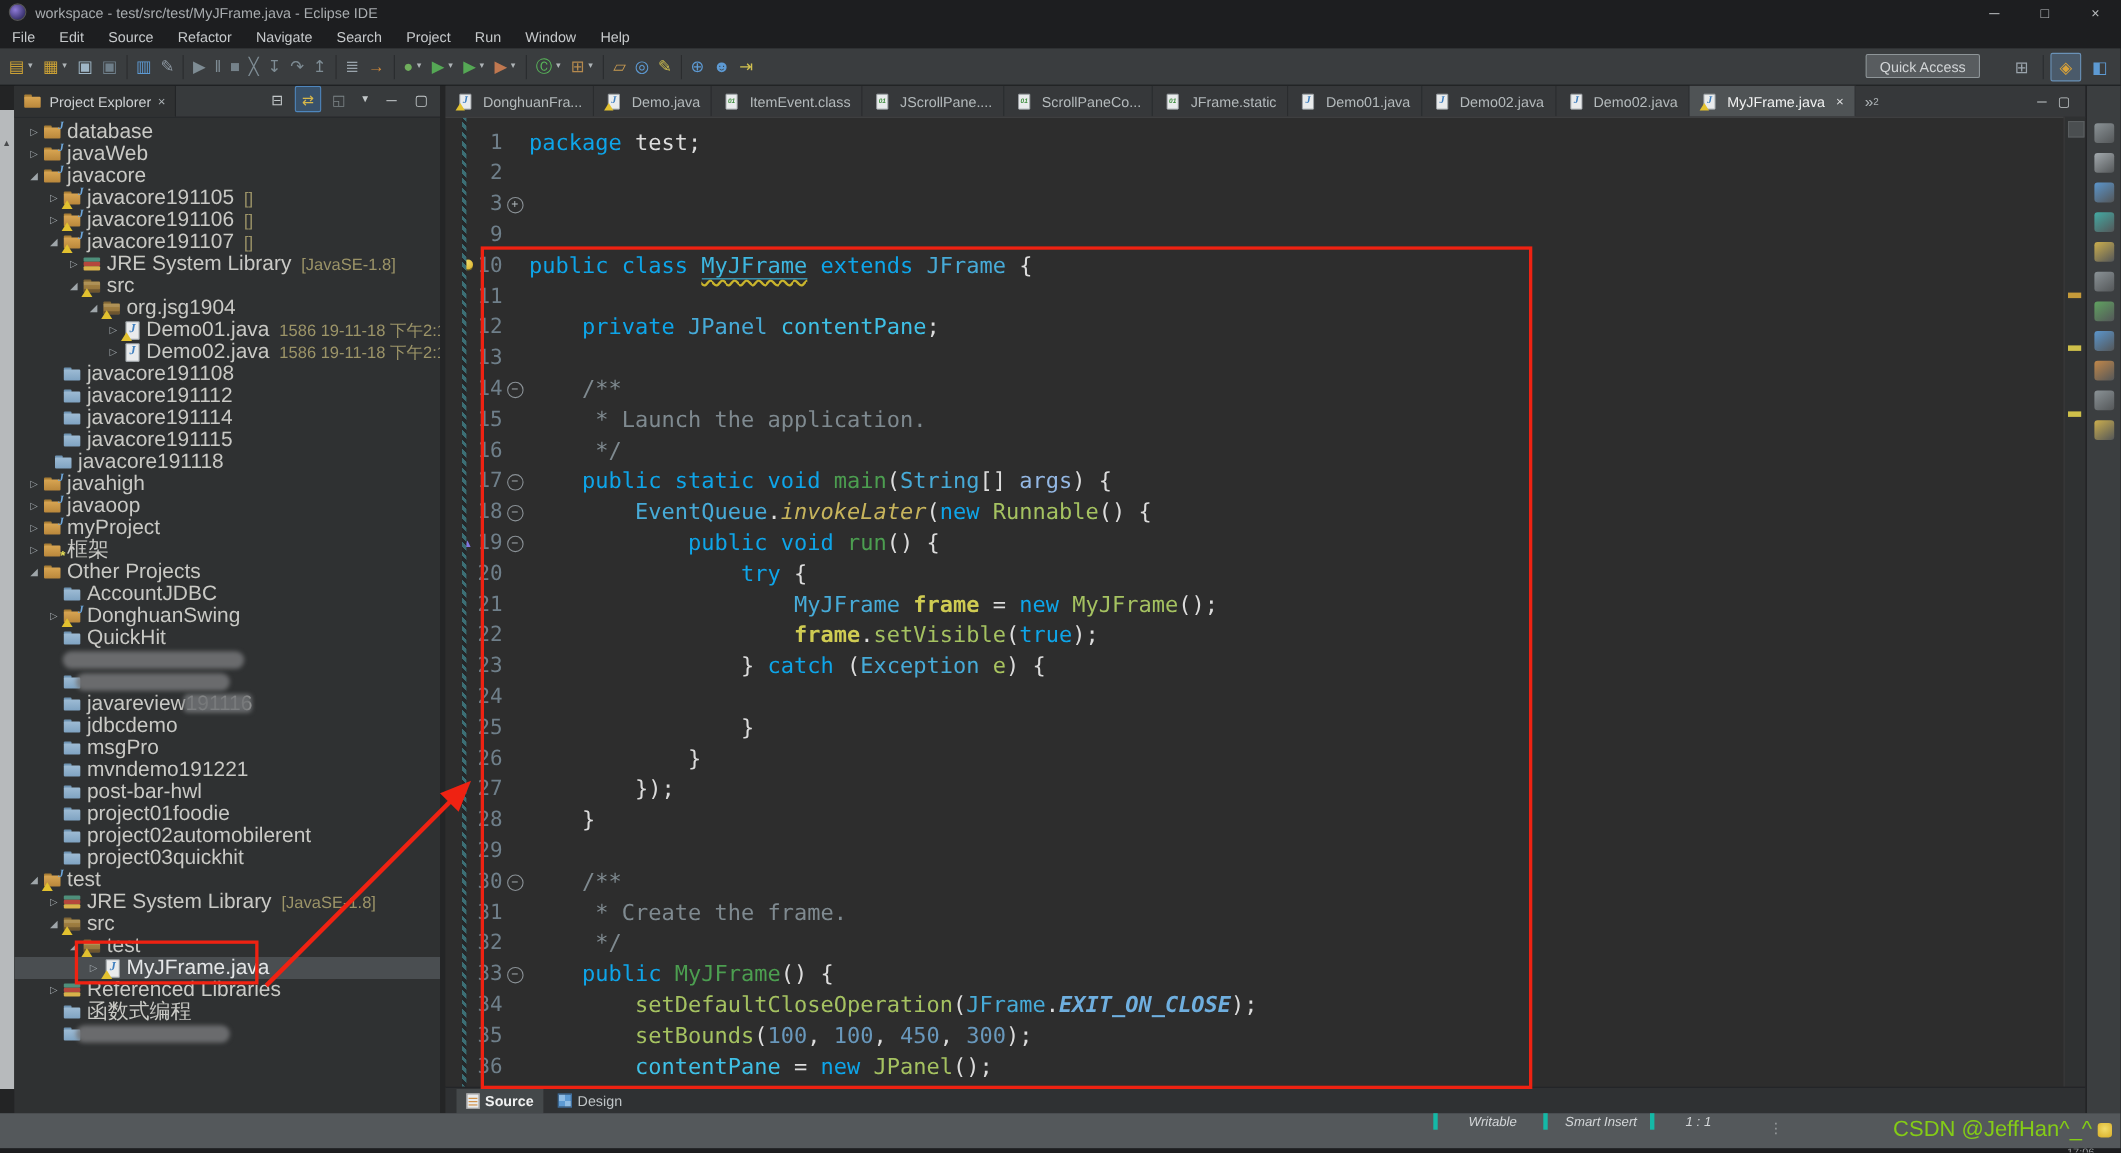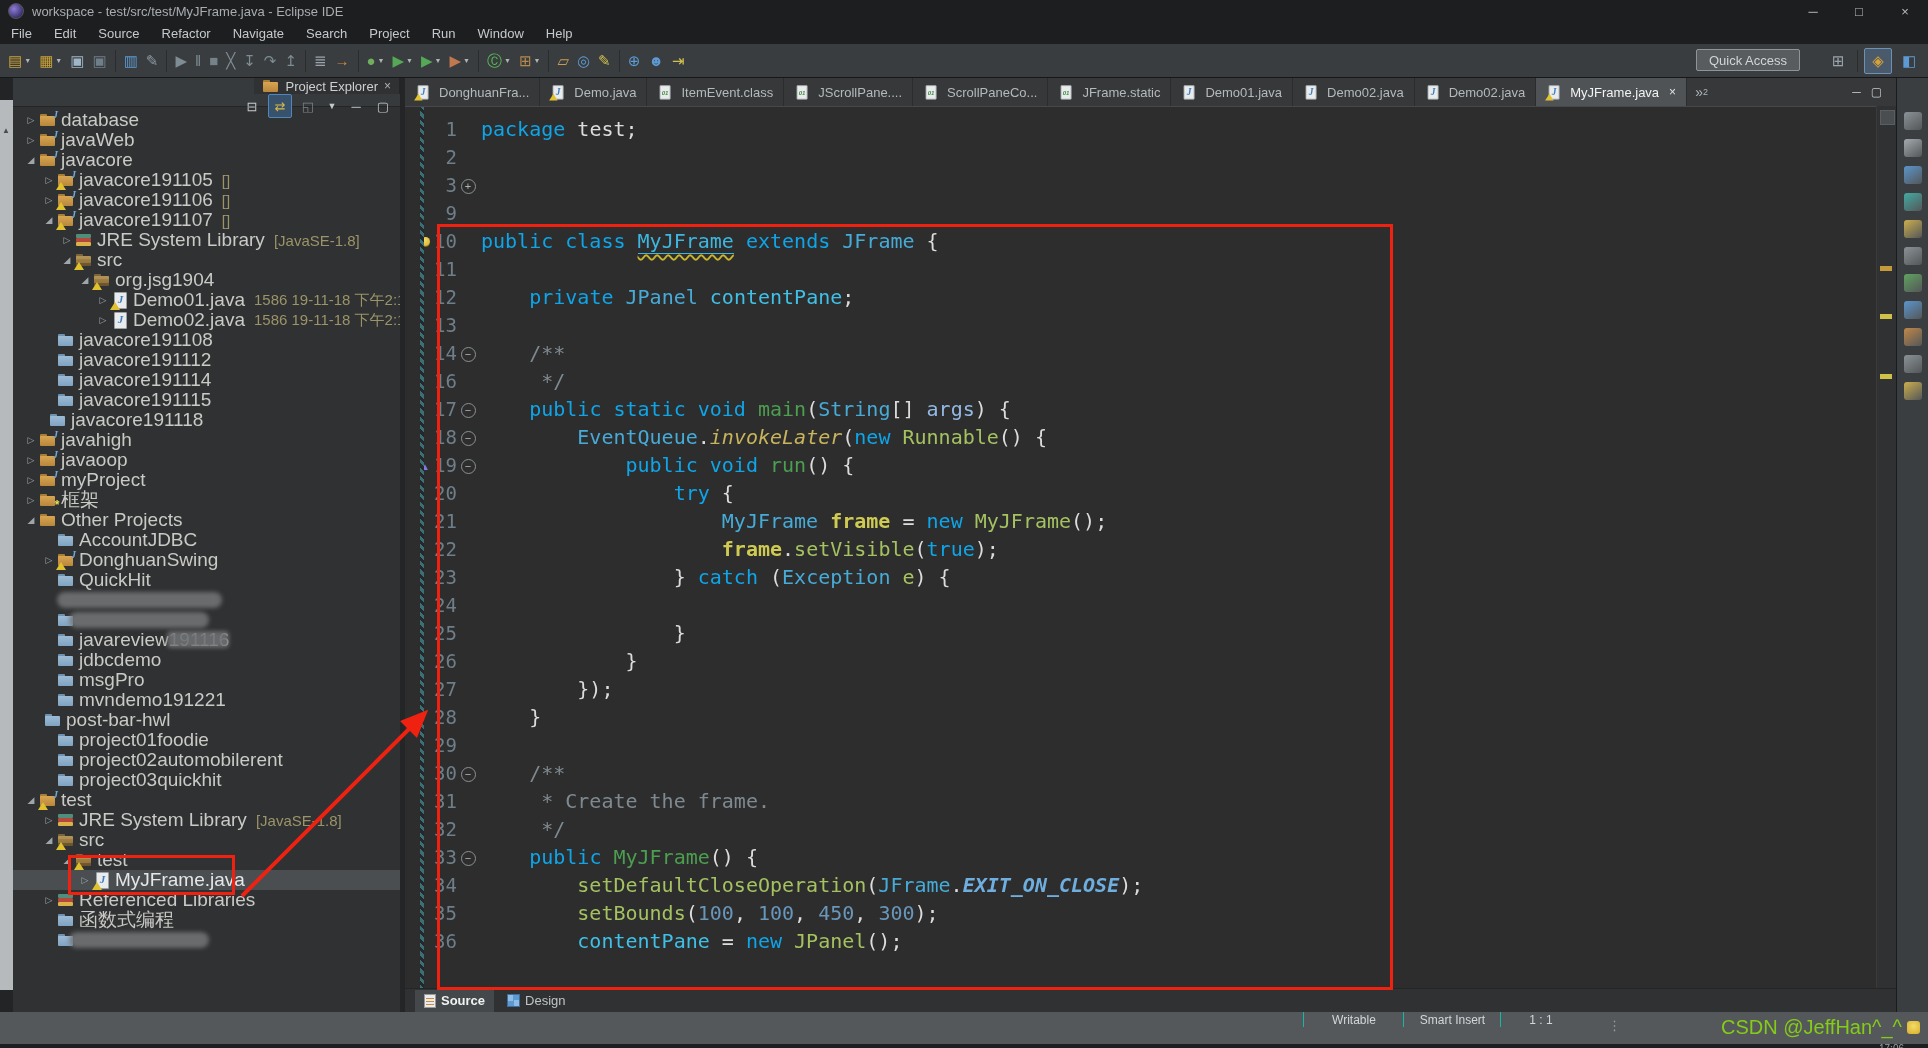--- a/index.html
+++ b/index.html
@@ -26,21 +26,21 @@
   .pbtn{width:26px;height:24px;display:flex;align-items:center;justify-content:center;font-size:15px;border-radius:2px;}
   .pbtn.active{background:#4A5A6A;border:1px solid #6A92B8;}
   .psep{width:1px;height:22px;background:#2A2C2E;margin:0 2px;}
   
   .leftstrip{position:absolute;left:0;top:78px;width:13px;height:934px;background:#232425;}
   .leftscroll{position:absolute;left:0;top:22px;width:13px;height:890px;background:#B7BABC;}
   .lsarrow{position:absolute;left:2px;top:26px;font-size:8px;color:#4A4C4E;}
   
   .explorer{position:absolute;left:13px;top:78px;width:387px;height:934px;background:#2F3132;overflow:hidden;}
   .exp-head{position:absolute;left:0;top:0;width:387px;height:28px;background:#373A3C;border-bottom:1px solid #232527;
-            display:flex;align-items:flex-end;flex-direction:column;}
+            display:flex;align-items:flex-start;}
   .exp-tab{height:28px;display:flex;align-items:center;background:#2F3132;padding:0 8px;gap:6px;border-right:1px solid #232527;}
   .exp-title{color:#CDD0D2;font-size:13px;}
   .exp-close{color:#AEB4B7;font-size:12px;}
   .exp-btns{margin-left:auto;display:flex;align-items:center;gap:5px;padding-right:6px;}
   .ehb{width:22px;height:22px;display:flex;align-items:center;justify-content:center;color:#C3C8CA;font-size:13px;border-radius:2px;}
   .ehb.link{color:#D8B84A;background:#39526B;border:1px solid #4E86BD;}
   .ehb.dim{color:#7C8488;}
   .ehb.small{font-size:9px;width:16px;}
   .tree{position:absolute;left:0;top:28px;width:387px;height:906px;padding-top:4px;}
   .trow{height:20px;display:flex;align-items:center;white-space:nowrap;position:relative;}
@@ -110,21 +110,21 @@
   .mini-page i{position:absolute;left:1px;right:1px;height:1px;background:#D08A3A;}
   .mini-page i:nth-child(1){top:3px}.mini-page i:nth-child(2){top:6px}.mini-page i:nth-child(3){top:9px}
   .mini-grid{display:inline-block;width:11px;height:11px;
              background:conic-gradient(#5D9AD3 90deg,#8FBCE4 90deg 180deg,#5D9AD3 180deg 270deg,#8FBCE4 270deg);
              border:1px solid #3E6E9E;}
   
   .dock{position:absolute;left:1896px;top:78px;width:32px;height:934px;background:#3B3E40;border-left:1px solid #1A1B1C;}
   .dicon{position:absolute;left:7px;width:18px;height:18px;border-radius:3px;opacity:.95;}
   
   .statusbar{position:absolute;left:0;top:1012px;width:1928px;height:32px;background:#54585B;color:#D3D6D8;font-size:12px;}
-  .stitem{position:absolute;top:0;height:15px;display:flex;align-items:center;justify-content:center;border-left:1px solid #14b8a6;}
+  .stitem{position:absolute;top:0;height:15px;display:flex;align-items:center;justify-content:center;border-left:4px solid #14b8a6;font-style:italic;}
   .stdots{position:absolute;left:1608px;top:6px;color:#9A9EA0;font-size:13px;letter-spacing:1px;}
   .watermark{position:absolute;right:26px;top:4px;font-size:20px;color:#84cc16;}
   .csdnbulb{position:absolute;right:8px;top:9px;width:13px;height:13px;border-radius:3px;
             background:radial-gradient(circle at 50% 40%,#F2DC6A,#D8AE26);}
   .bottomstrip{position:absolute;left:0;top:1044px;width:1928px;height:4px;background:#1D1E20;overflow:hidden;}
   .clockpartial{position:absolute;left:1879px;top:-1px;color:#9DA0A2;font-size:10px;}
   
   .red-rect{position:absolute;border:3px solid #EF2212;z-index:40;pointer-events:none;}
   #arrowsvg{position:absolute;left:0;top:0;width:1928px;height:1048px;z-index:41;pointer-events:none;}
 </style>
@@ -542,21 +542,21 @@
           <span class="tlabel" style="position:relative">msgPro</span>
         </div>
         <div class="trow" style="padding-left:28px">
           <span class="tarrow"></span>
           <span class="tico fb">
             <i class="ftab"></i>
             <i class="fbody"></i>
           </span>
           <span class="tlabel" style="position:relative">mvndemo191221</span>
         </div>
-        <div class="trow" style="padding-left:15px">
+        <div class="trow" style="padding-left:28px">
           <span class="tarrow"></span>
           <span class="tico fb">
             <i class="ftab"></i>
             <i class="fbody"></i>
           </span>
           <span class="tlabel" style="position:relative">post-bar-hwl</span>
         </div>
         <div class="trow" style="padding-left:28px">
           <span class="tarrow"></span>
           <span class="tico fb">
@@ -785,20 +785,26 @@
           <span class="lmk"></span>
           <span class="ln">13</span>
           <span class="fm"></span>
           <pre class="ct"></pre>
         </div>
         <div class="cl">
           <span class="lmk"></span>
           <span class="ln">14</span>
           <span class="fm"><span class="fc">−</span></span>
           <pre class="ct"><span class="s-p">    </span><span class="s-c">/**</span></pre>
+        </div>
+        <div class="cl">
+          <span class="lmk"></span>
+          <span class="ln">15</span>
+          <span class="fm"></span>
+          <pre class="ct"><span class="s-c">     * Launch the application.</span></pre>
         </div>
         <div class="cl">
           <span class="lmk"></span>
           <span class="ln">16</span>
           <span class="fm"></span>
           <pre class="ct"><span class="s-c">     */</span></pre>
         </div>
         <div class="cl">
           <span class="lmk"></span>
           <span class="ln">17</span>

